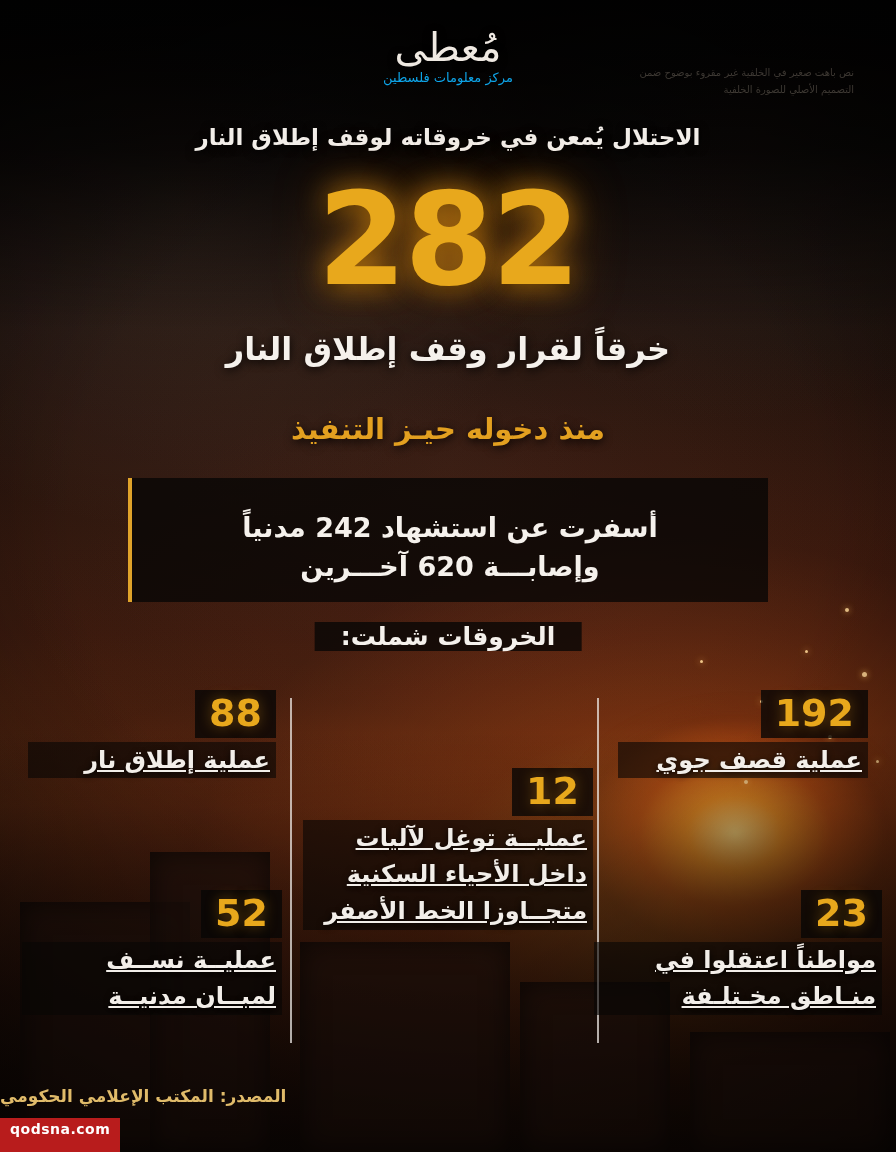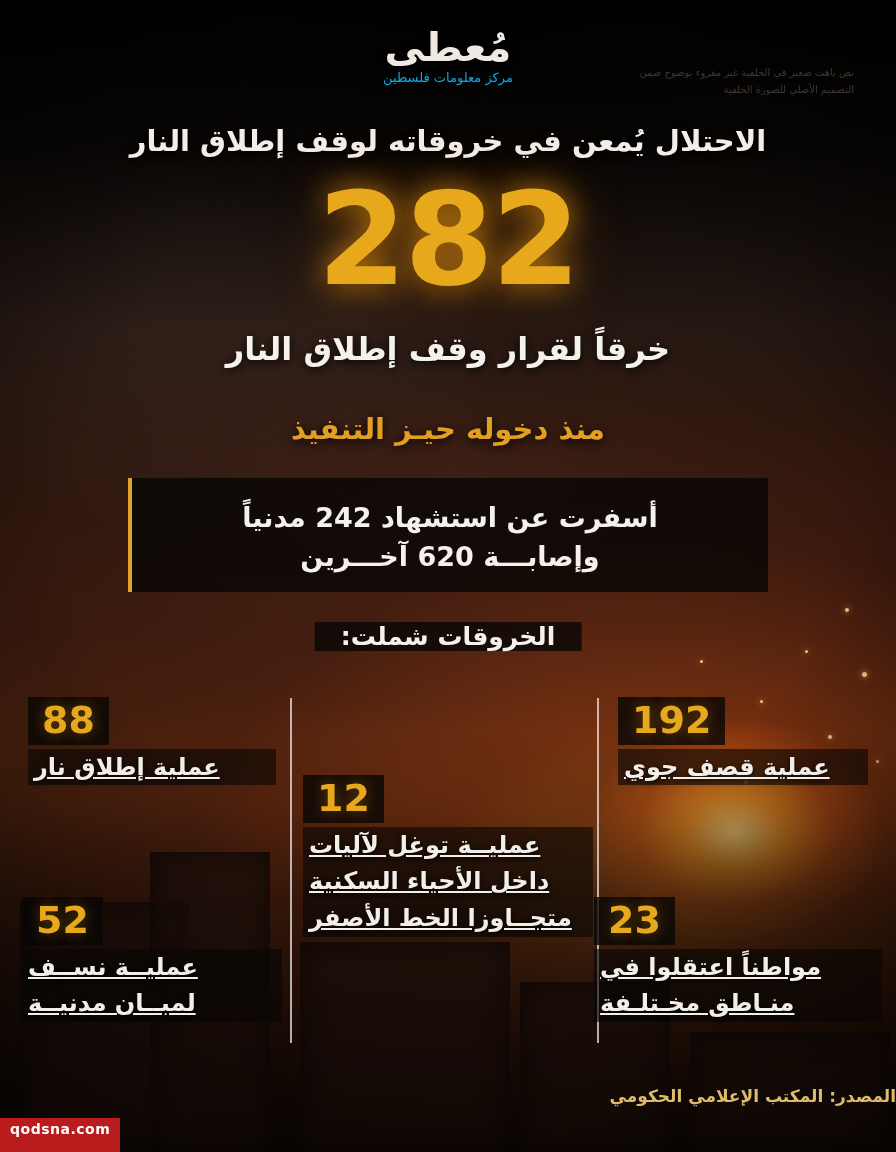--- a/index.html
+++ b/index.html
@@ -85,21 +85,21 @@
   
   .logo {
     position: absolute;
     top: 26px;
     right: 0;
     left: 0;
     text-align: center;
   }
   .logo-mark {
     font-size: 40px;
-    font-weight: bold;
+    font-weight: normal;
     color: #efe9e2;
     letter-spacing: 1px;
     line-height: 1.05;
     text-shadow: 0 2px 8px rgba(0,0,0,0.8);
   }
   .logo-sub {
     margin-top: 2px;
     font-size: 13px;
     color: #0ea5e9;
     letter-spacing: 1px;
@@ -114,21 +114,21 @@
     color: rgba(190,175,160,0.30);
     text-align: right;
   }
 
   
   .headline {
     position: absolute;
     top: 124px;
     left: 0; right: 0;
     text-align: center;
-    font-size: 29px;
+    font-size: 23px;
     font-weight: bold;
     color: #f2eee9;
     text-shadow: 0 2px 10px rgba(0,0,0,0.9);
   }
 
   .bignum {
     position: absolute;
     top: 176px;
     left: 0; right: 0;
     text-align: center;
@@ -166,21 +166,21 @@
   }
 
   
   .casualty {
     position: absolute;
     top: 478px;
     left: 50%;
     transform: translateX(-50%);
     width: 640px;
     background: rgba(8,6,5,0.80);
-    padding: 20px 26px 16px 26px;
+    padding: 30px 26px 16px 26px;
     box-sizing: border-box;
     text-align: center;
     border-left: 4px solid #e0a32a;
   }
   .casualty div {
     font-size: 27px;
     font-weight: bold;
     color: #f5f1ec;
     line-height: 1.45;
   }
@@ -194,22 +194,21 @@
     background: rgba(8,6,5,0.80);
     padding: 0 26px;
     font-size: 25px;
     font-weight: bold;
     color: #f5f1ec;
   }
 
   
   .stat {
     position: absolute;
-    text-align: left;
-    margin-top: 7px;
+    text-align: right;
   }
   .stat .num {
     background: rgba(8,6,5,0.80);
     display: inline-block;
     padding: 2px 14px;
     font-size: 38px;
     font-weight: bold;
     color: #e8a81c;
     line-height: 1.15;
     text-shadow: 0 0 14px rgba(225,150,25,0.4);
@@ -240,21 +239,21 @@
     width: 2px;
     background: rgba(235,230,225,0.75);
   }
   .div-right { top: 698px; right: 297px; height: 345px; }
   .div-left  { top: 698px; left: 290px;  height: 345px; }
 
   .source {
     position: absolute;
     bottom: 46px;
     left: 0; right: 0;
-    text-align: right;
+    text-align: left;
     font-size: 17px;
     font-weight: bold;
     color: #e0bb6a;
   }
 
   .badge {
     position: absolute;
     left: 0;
     bottom: 0;
     background: #b81c1c;

